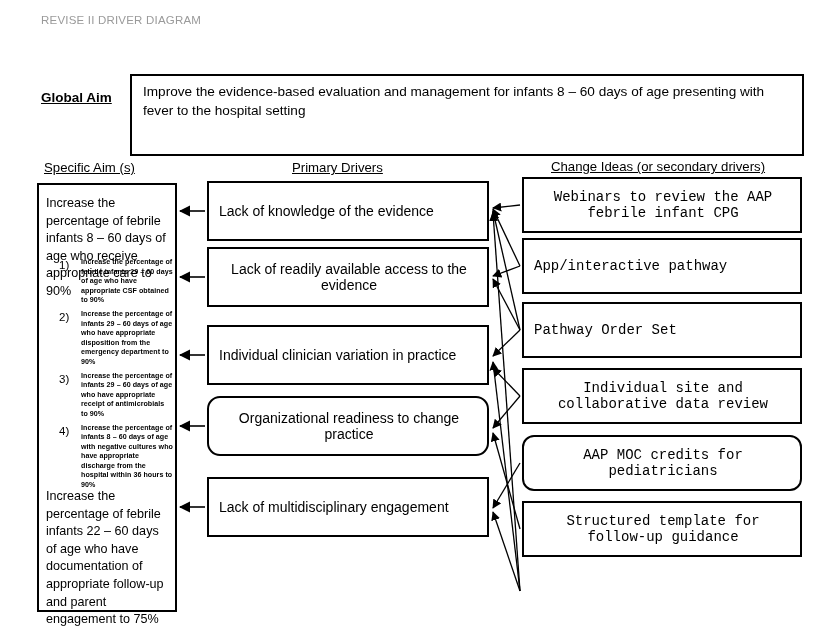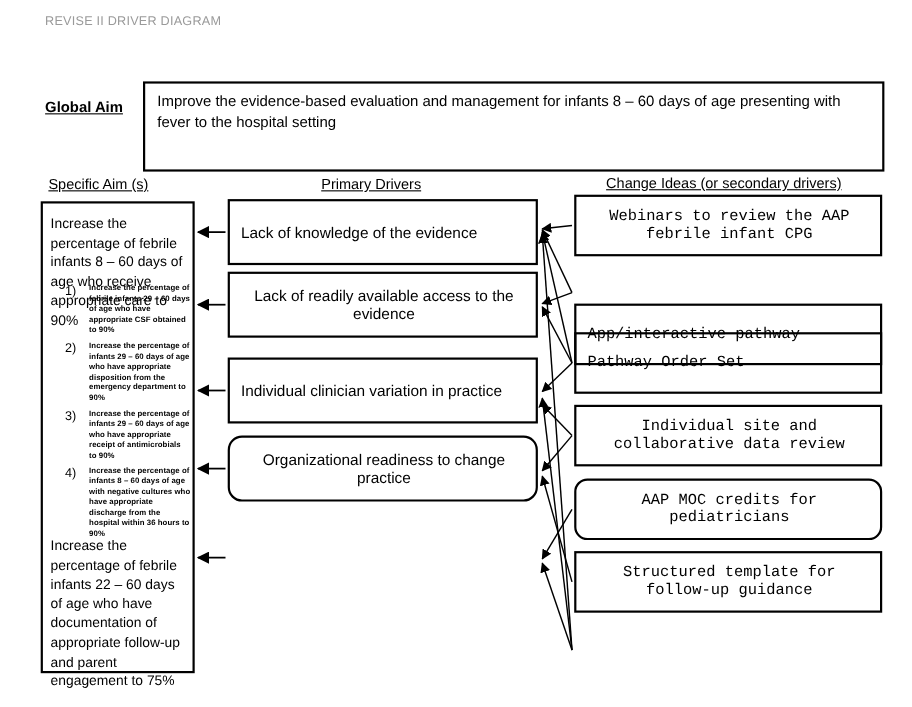--- a/index.html
+++ b/index.html
@@ -191,25 +191,28 @@
   </div>
   <div class="node driver" style="top:247px;">
     <div class="node-label">Lack of readily available access to the evidence</div>
   </div>
   <div class="node driver" style="top:325px;">
     <div class="node-label">Individual clinician variation in practice</div>
   </div>
   <div class="node driver" style="top:396px;border-radius:13px;">
     <div class="node-label">Organizational readiness to change practice</div>
   </div>
+  <div class="node driver" style="top:477px;">
+    <div class="node-label">Lack of multidisciplinary engagement</div>
+  </div>
 
   <div class="node idea" style="top:177px;">
     <div class="node-label">Webinars to review the AAP febrile infant CPG</div>
   </div>
-  <div class="node idea" style="top:238px;margin-top:38px;">
+  <div class="node idea" style="top:238px;">
     <div class="node-label">App/interactive pathway</div>
   </div>
   <div class="node idea" style="top:368px;">
     <div class="node-label">Individual site and collaborative data review</div>
   </div>
   <div class="node idea" style="top:302px;">
     <div class="node-label">Pathway Order Set</div>
   </div>
   <div class="node idea" style="top:435px;border-radius:12px;">
     <div class="node-label">AAP MOC credits for pediatricians</div>

